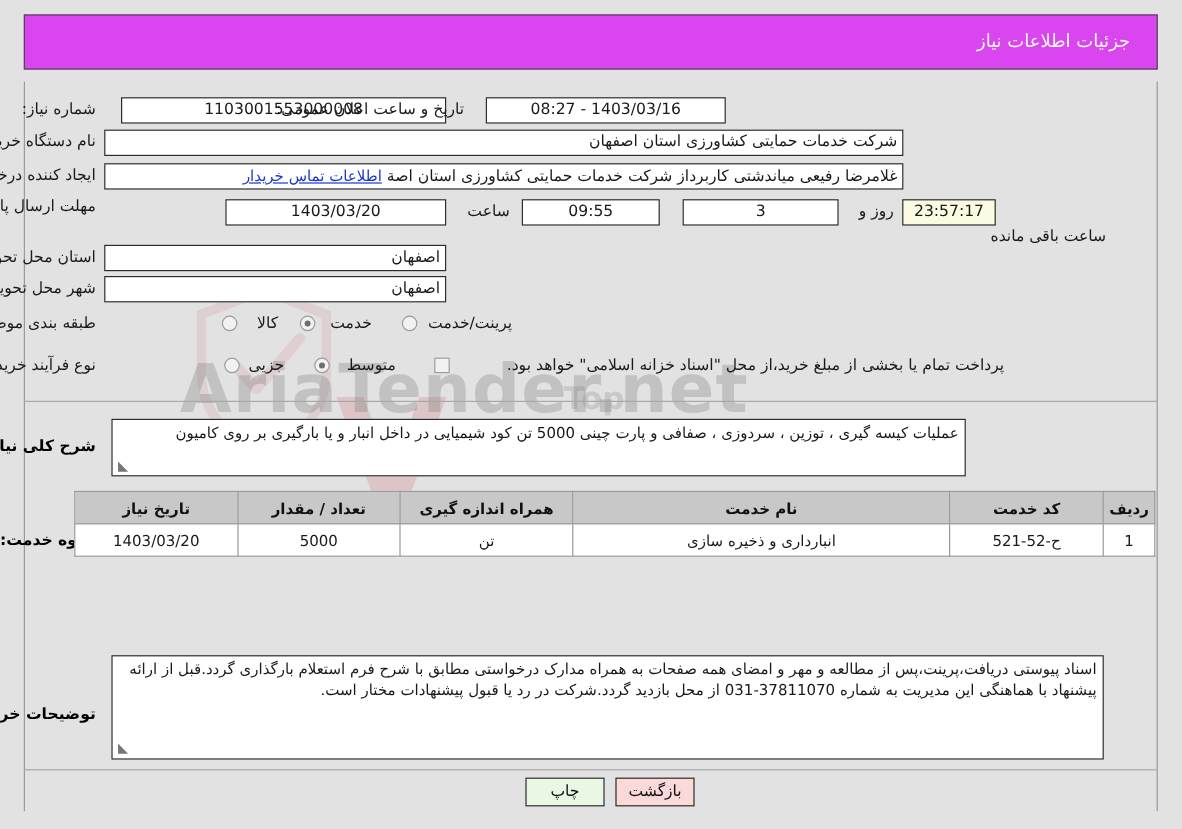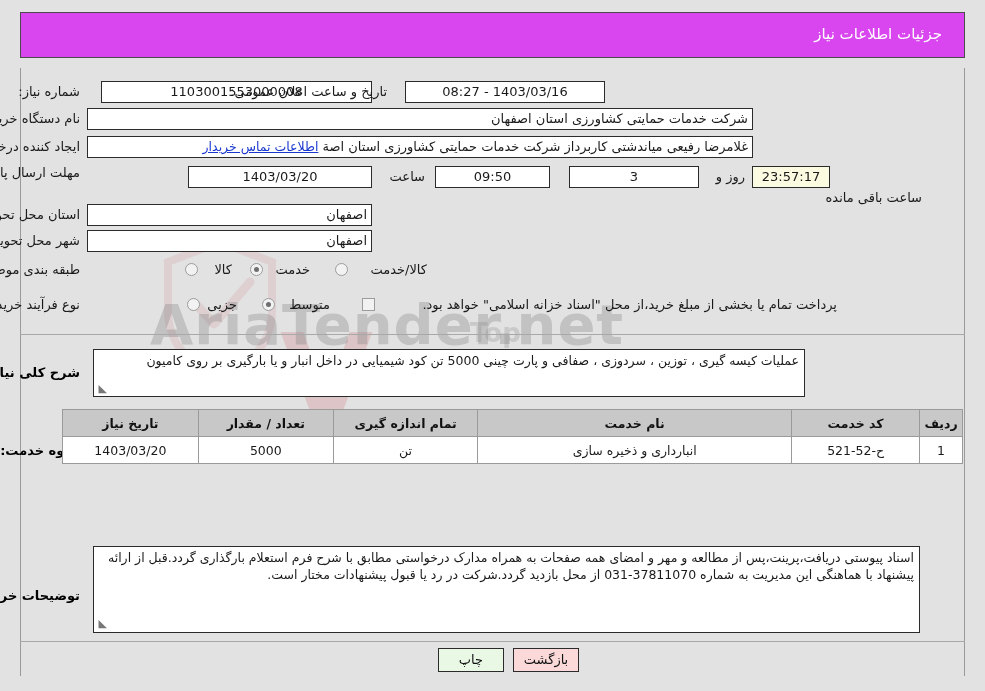--- a/index.html
+++ b/index.html
@@ -295,21 +295,21 @@
   <div class="fld right" style="right:232px; top:136px; width:666px; padding-left:2px;">
     <span>غلامرضا  رفیعی میاندشتی کاربرداز شرکت خدمات حمایتی کشاورزی استان اصة</span>
     <a class="link" href="#">اطلاعات تماس خریدار</a>
   </div>
 
   <div class="lbl" style="right:905px; top:165px; line-height:16px; text-align:right;">مهلت ارسال پاسخ: تا تاریخ:</div>
 
   <div class="fld center num" style="right:613px; top:166px; width:184px;">1403/03/20</div>
 
   <div class="lbl" style="right:560px; top:169px;">ساعت</div>
-  <div class="fld center num" style="right:435px; top:166px; width:115px;">09:50</div>
+  <div class="fld center num" style="right:435px; top:166px; width:115px;">09:55</div>
 
   <div class="fld center num" style="right:286px; top:166px; width:130px;">3</div>
   <div class="lbl" style="right:240px; top:169px;">روز و</div>
 
   <div class="fld center num yellow" style="right:155px; top:166px; width:78px;">23:57:17</div>
   <div class="lbl" style="right:63px; top:169px;margin-top:21px;">ساعت باقی مانده</div>
 
   <div class="lbl" style="right:905px; top:207px;">استان محل تحویل:</div>
   <div class="fld right" style="right:613px; top:204px; width:285px;">اصفهان</div>
 
@@ -318,21 +318,21 @@
 
   <div class="lbl" style="right:905px; top:262px;">طبقه بندی موضوعی:</div>
 
   <span class="radio" style="right:787px; top:263px;"></span>
   <div class="lbl" style="right:753px; top:262px;">کالا</div>
 
   <span class="radio on" style="right:722px; top:263px;"></span>
   <div class="lbl" style="right:675px; top:262px;">خدمت</div>
 
   <span class="radio" style="right:637px; top:263px;"></span>
-  <div class="lbl" style="right:558px; top:262px;">کالا/خدمت</div>
+  <div class="lbl" style="right:558px; top:262px;">پرینت/خدمت</div>
 
   <div class="lbl" style="right:905px; top:297px;">نوع فرآیند خرید :</div>
 
   <span class="radio" style="right:785px; top:298px;"></span>
   <div class="lbl" style="right:748px; top:297px;">جزیی</div>
 
   <span class="radio on" style="right:710px; top:298px;"></span>
   <div class="lbl" style="right:655px; top:297px;">متوسط</div>
 
   <span class="checkbox" style="right:610px; top:298px;"></span>
@@ -346,21 +346,21 @@
 
   <div class="lbl-b" style="right:905px; top:443px;">گروه خدمت:</div>
   <div class="fld right" style="right:180px; top:437px; width:712px; height:26px; line-height:24px;">حمل و نقل و انبارداری</div>
 
   <table id="items-table">
     <thead>
       <tr>
         <th class="c-idx">ردیف</th>
         <th class="c-code">کد خدمت</th>
         <th class="c-name">نام خدمت</th>
-        <th class="c-unit">تمام اندازه گیری</th>
+        <th class="c-unit">همراه اندازه گیری</th>
         <th class="c-qty">تعداد / مقدار</th>
         <th class="c-date">تاریخ نیاز</th>
       </tr>
     </thead>
     <tbody>
       <tr>
         <td>1</td>
         <td>ح-52-521</td>
         <td>انبارداری و ذخیره سازی</td>
         <td>تن</td>

